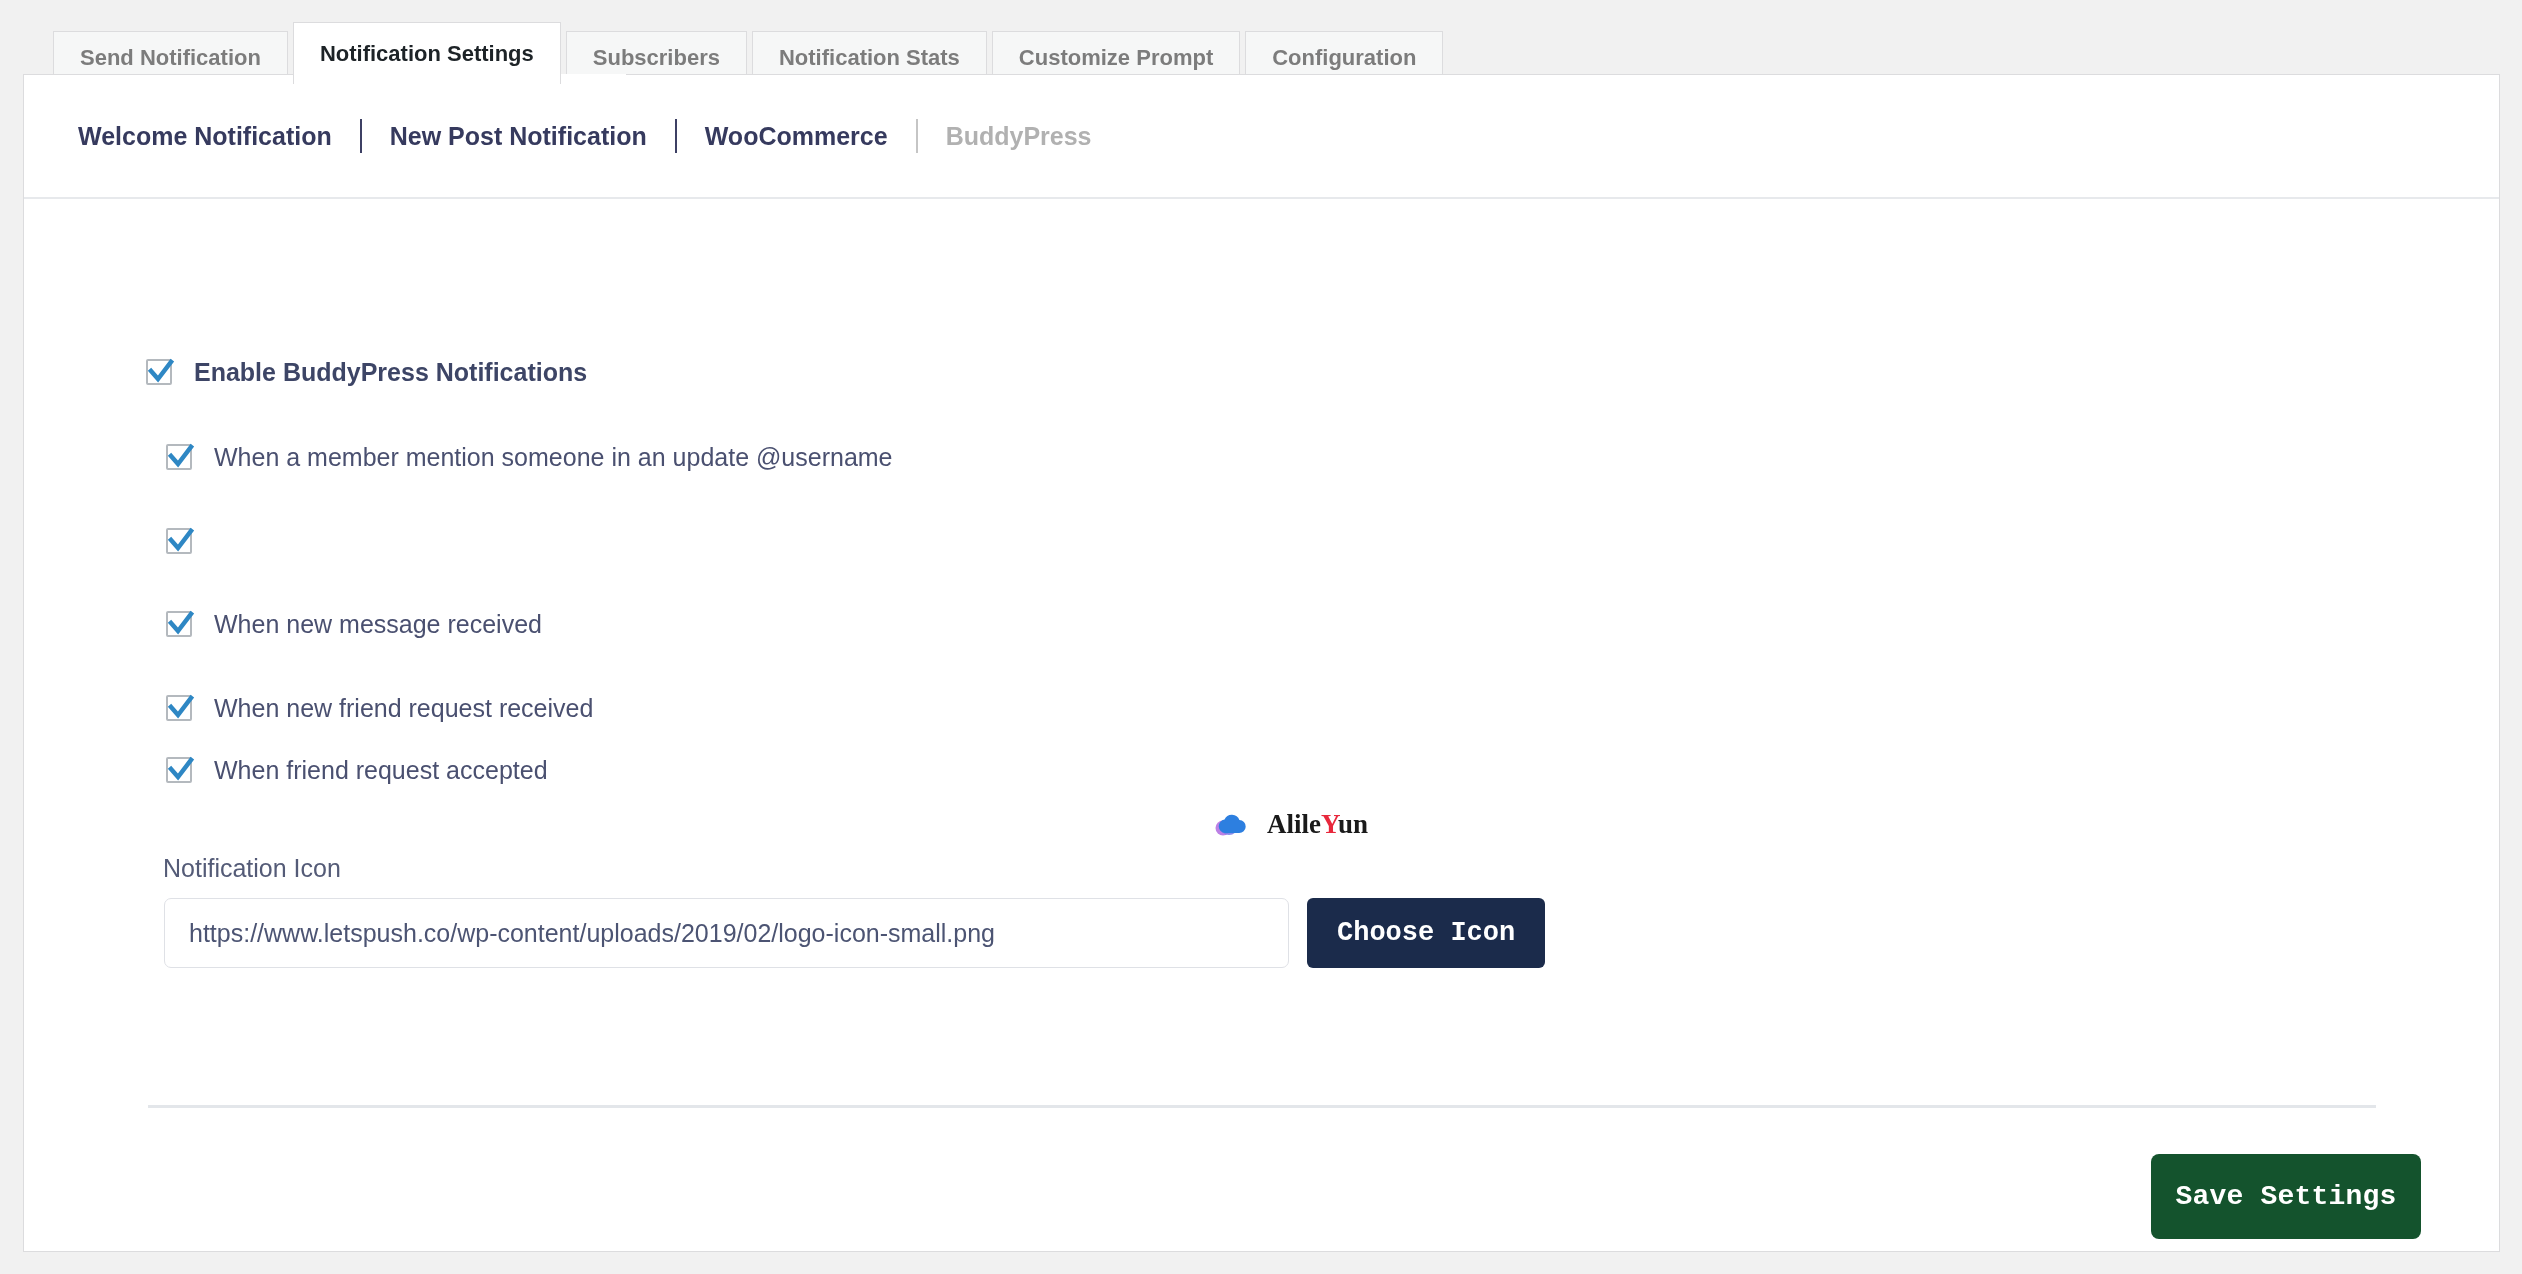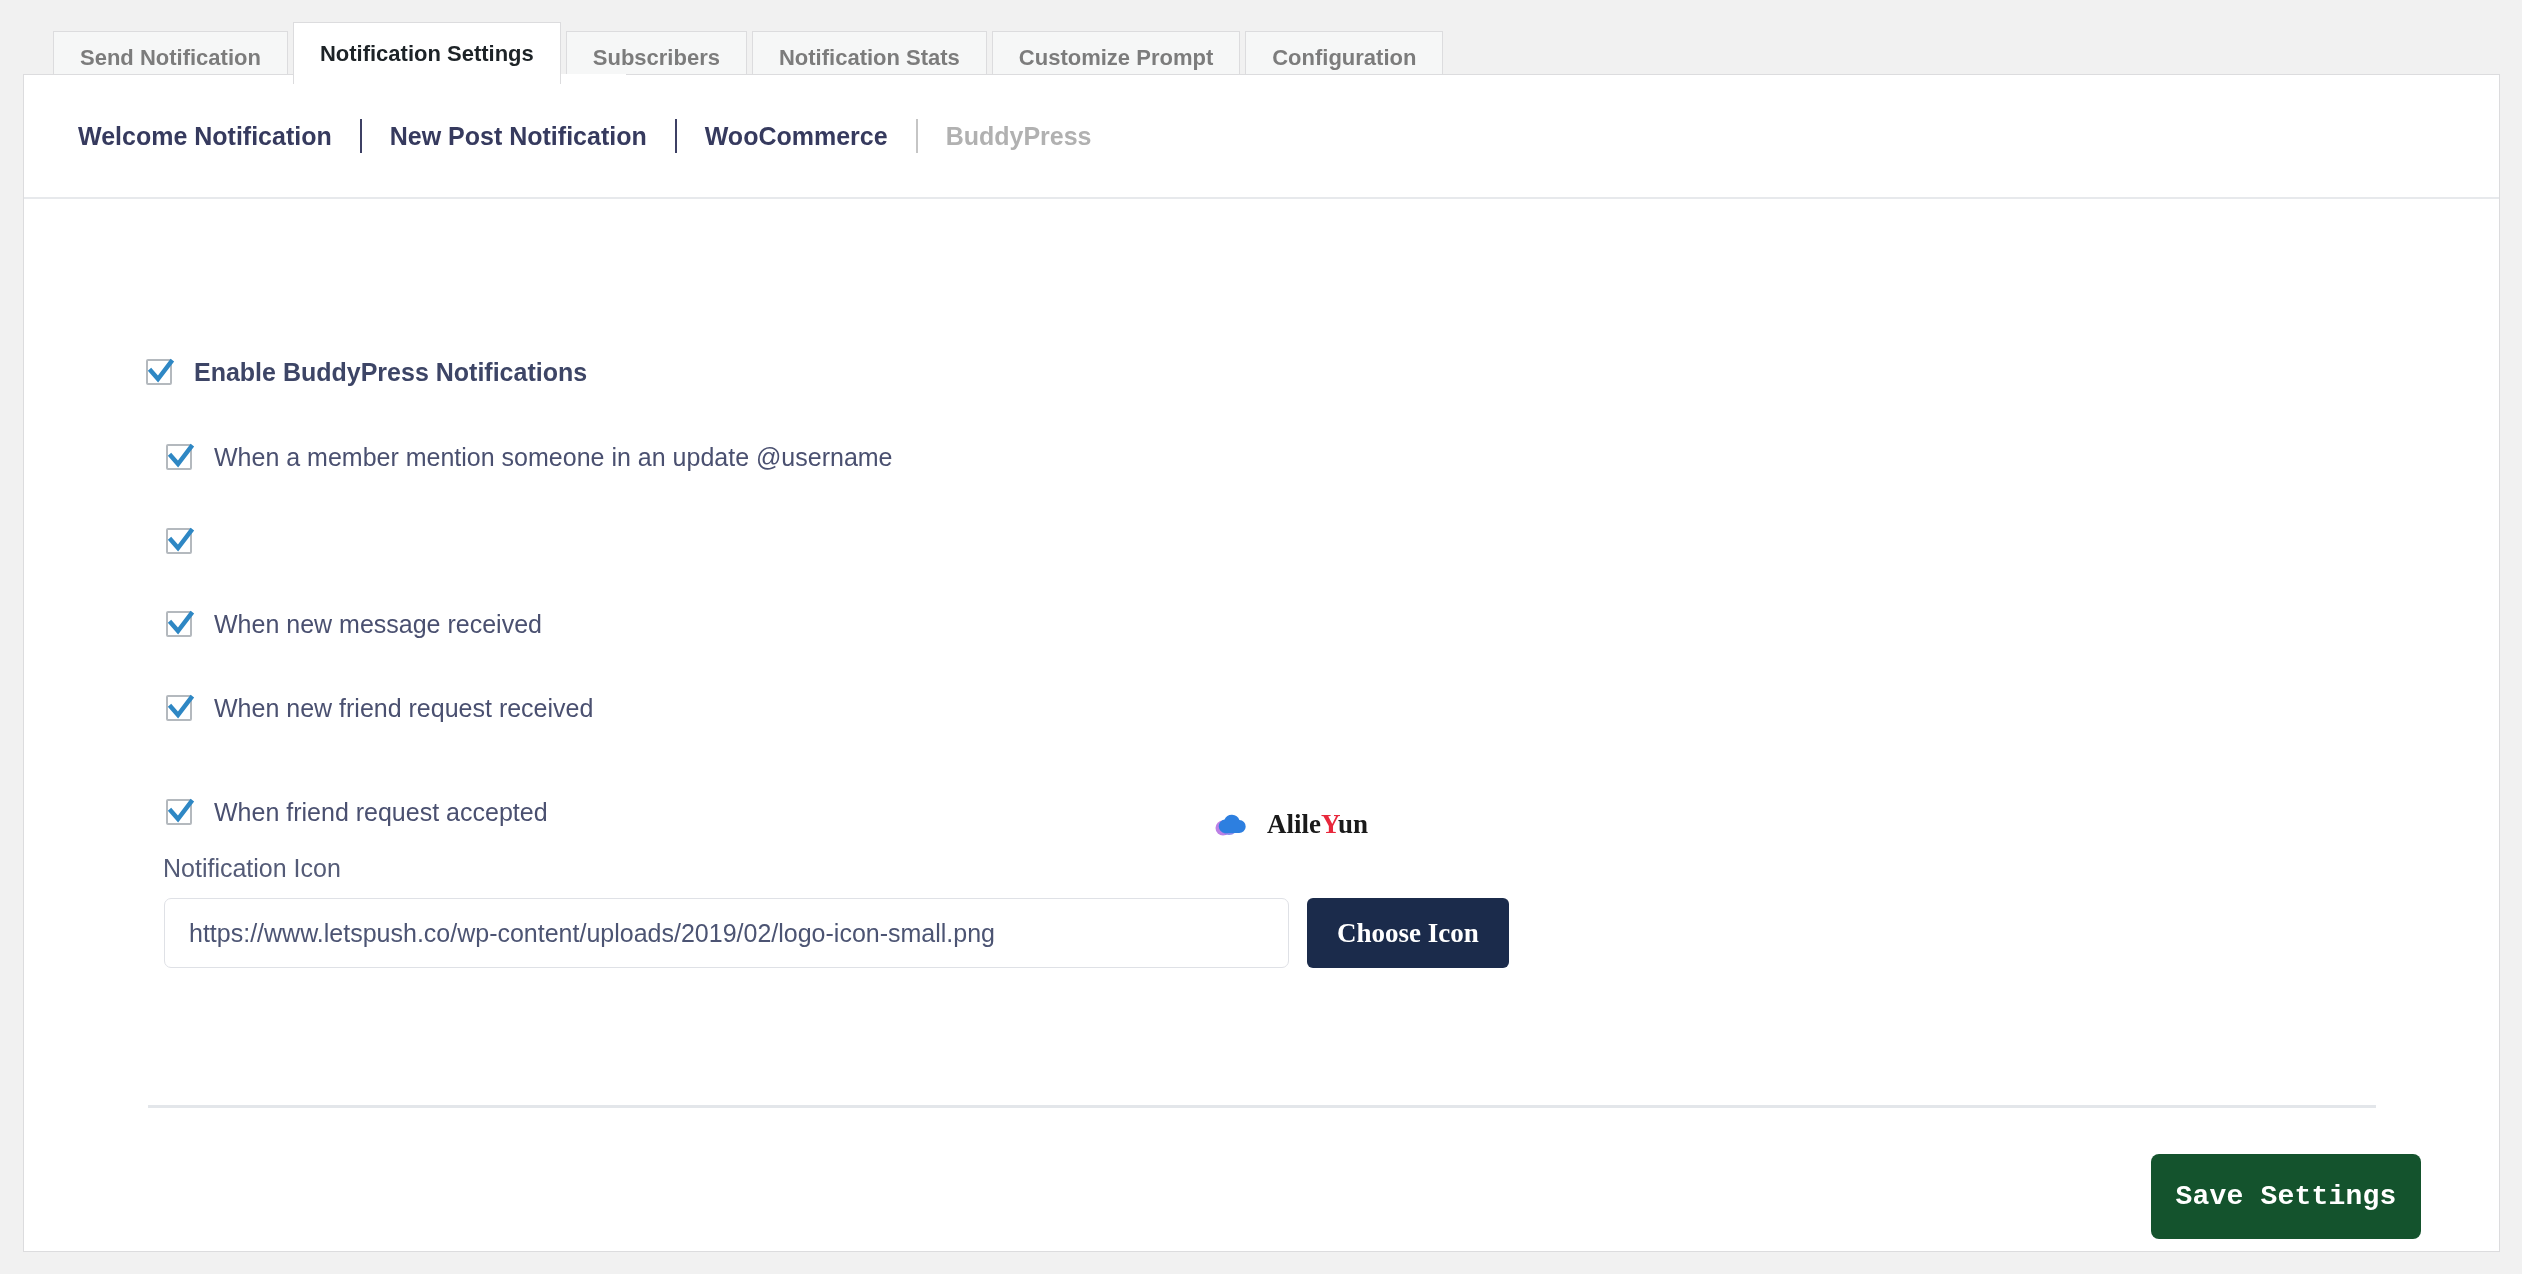--- a/index.html
+++ b/index.html
@@ -161,21 +161,21 @@
     font-weight: bold;
     color: #3d4566;
   }
 
   
   .row-master { left: 122px; top: 160px; }
   .row-sub-1 { left: 142px; top: 245px; }
   .row-sub-2 { left: 142px; top: 329px; }
   .row-sub-3 { left: 142px; top: 412px; }
   .row-sub-4 { left: 142px; top: 496px; }
-  .row-sub-5 { left: 142px; top: 600px; justify-content: center; }
+  .row-sub-5 { left: 142px; top: 558px; justify-content: center; }
 
   
   .watermark {
     position: absolute;
     left: 1190px;
     top: 612px;
     display: flex;
     align-items: center;
     gap: 19px;
     user-select: none;
@@ -228,21 +228,21 @@
   }
   .url-input::placeholder { color: #9aa0b3; }
   .choose-btn {
     height: 70px;
     box-sizing: border-box;
     padding: 4px 30px;
     background: #1b2b4b;
     color: #ffffff;
     border: none;
     border-radius: 6px;
-    font-family: Liberation Serif, serif;
+    font-family: Liberation Mono, monospace;
     font-size: 27px;
     font-weight: bold;
     cursor: pointer;
     white-space: nowrap;
     display: flex;
     align-items: center;
     justify-content: center;
   }
 
   

